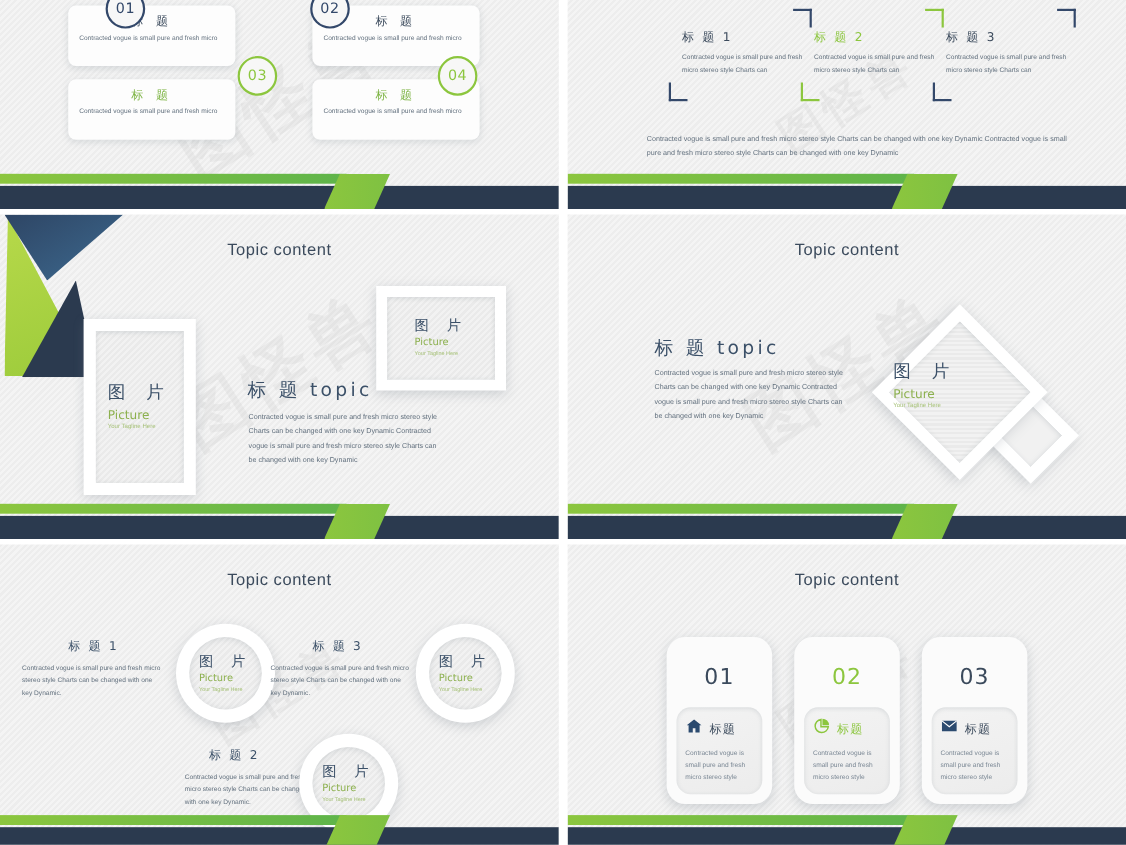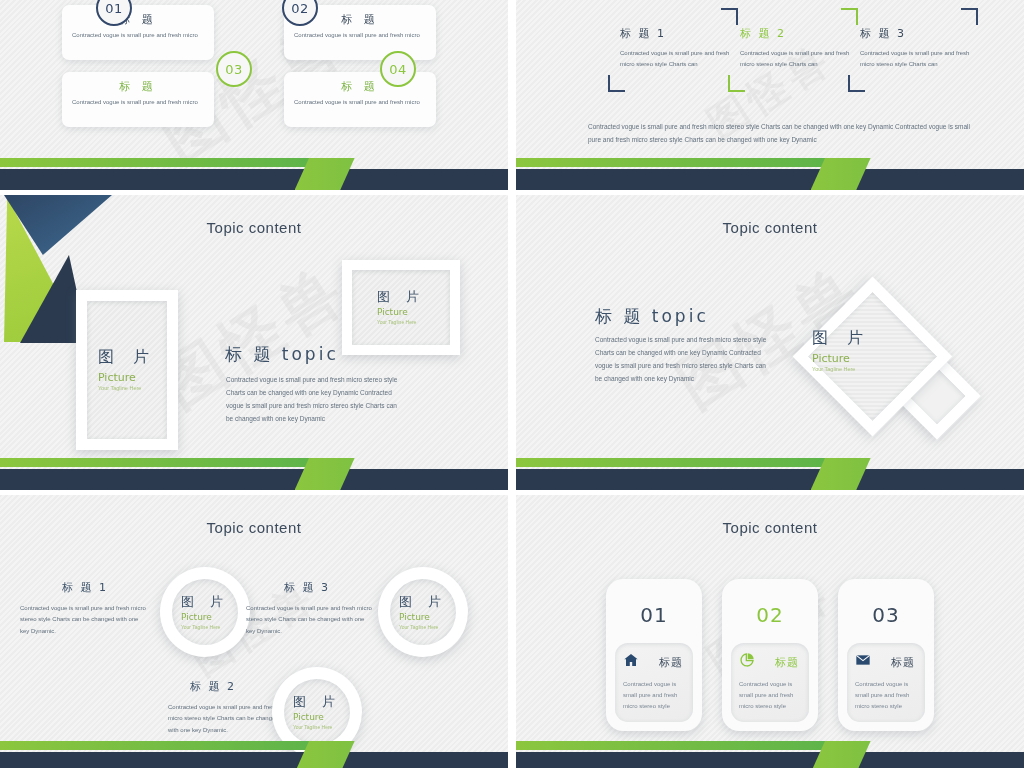--- a/index.html
+++ b/index.html
@@ -277,21 +277,21 @@
   .s6-num.green { color: #8cc63e; }
   .s6-sub {
     position: absolute;
     left: 9px; right: 9px;
     top: 64px; bottom: 9px;
     background: linear-gradient(160deg,#f3f3f3,#ececec);
     border-radius: 13px;
     box-shadow: inset 0 1px 4px rgba(120,130,140,.22);
     padding: 9px 8px 0 8px;
   }
-  .s6-row { display: flex; align-items: center; gap: 20px; }
+  .s6-row { display: flex; align-items: center; gap: 6px; }
   .s6-row .lab {
     font-size: 11px;
     letter-spacing: 1px;
     font-family: "DejaVu Sans", sans-serif;
   }
   .s6-row .lab.navy { color: #3b4a5c; }
   .s6-row .lab.green { color: #8cc63e; }
   .s6-txt {
     font-size: 6px;
     line-height: 1.85;
@@ -346,21 +346,21 @@
       <div class="s1-card" style="left:62px; top:72px;">
         <div class="c-title green">标 题</div>
         <div class="c-body">Contracted vogue is small pure and fresh micro</div>
       </div>
       <div class="s1-num green" style="left:216px; top:51px;">03</div>
 
       <div class="s1-card" style="left:284px; top:72px;">
         <div class="c-title green">标 题</div>
         <div class="c-body">Contracted vogue is small pure and fresh micro</div>
       </div>
-      <div class="s1-num green" style="left:380px; top:51px;">04</div>
+      <div class="s1-num green" style="left:398px; top:51px;">04</div>
 
       <div class="footer">
         <div class="navy"></div>
         <div class="green"></div>
         <div class="green-diag"></div>
       </div>
     </div>
   </div>
 
   <div class="slide">

